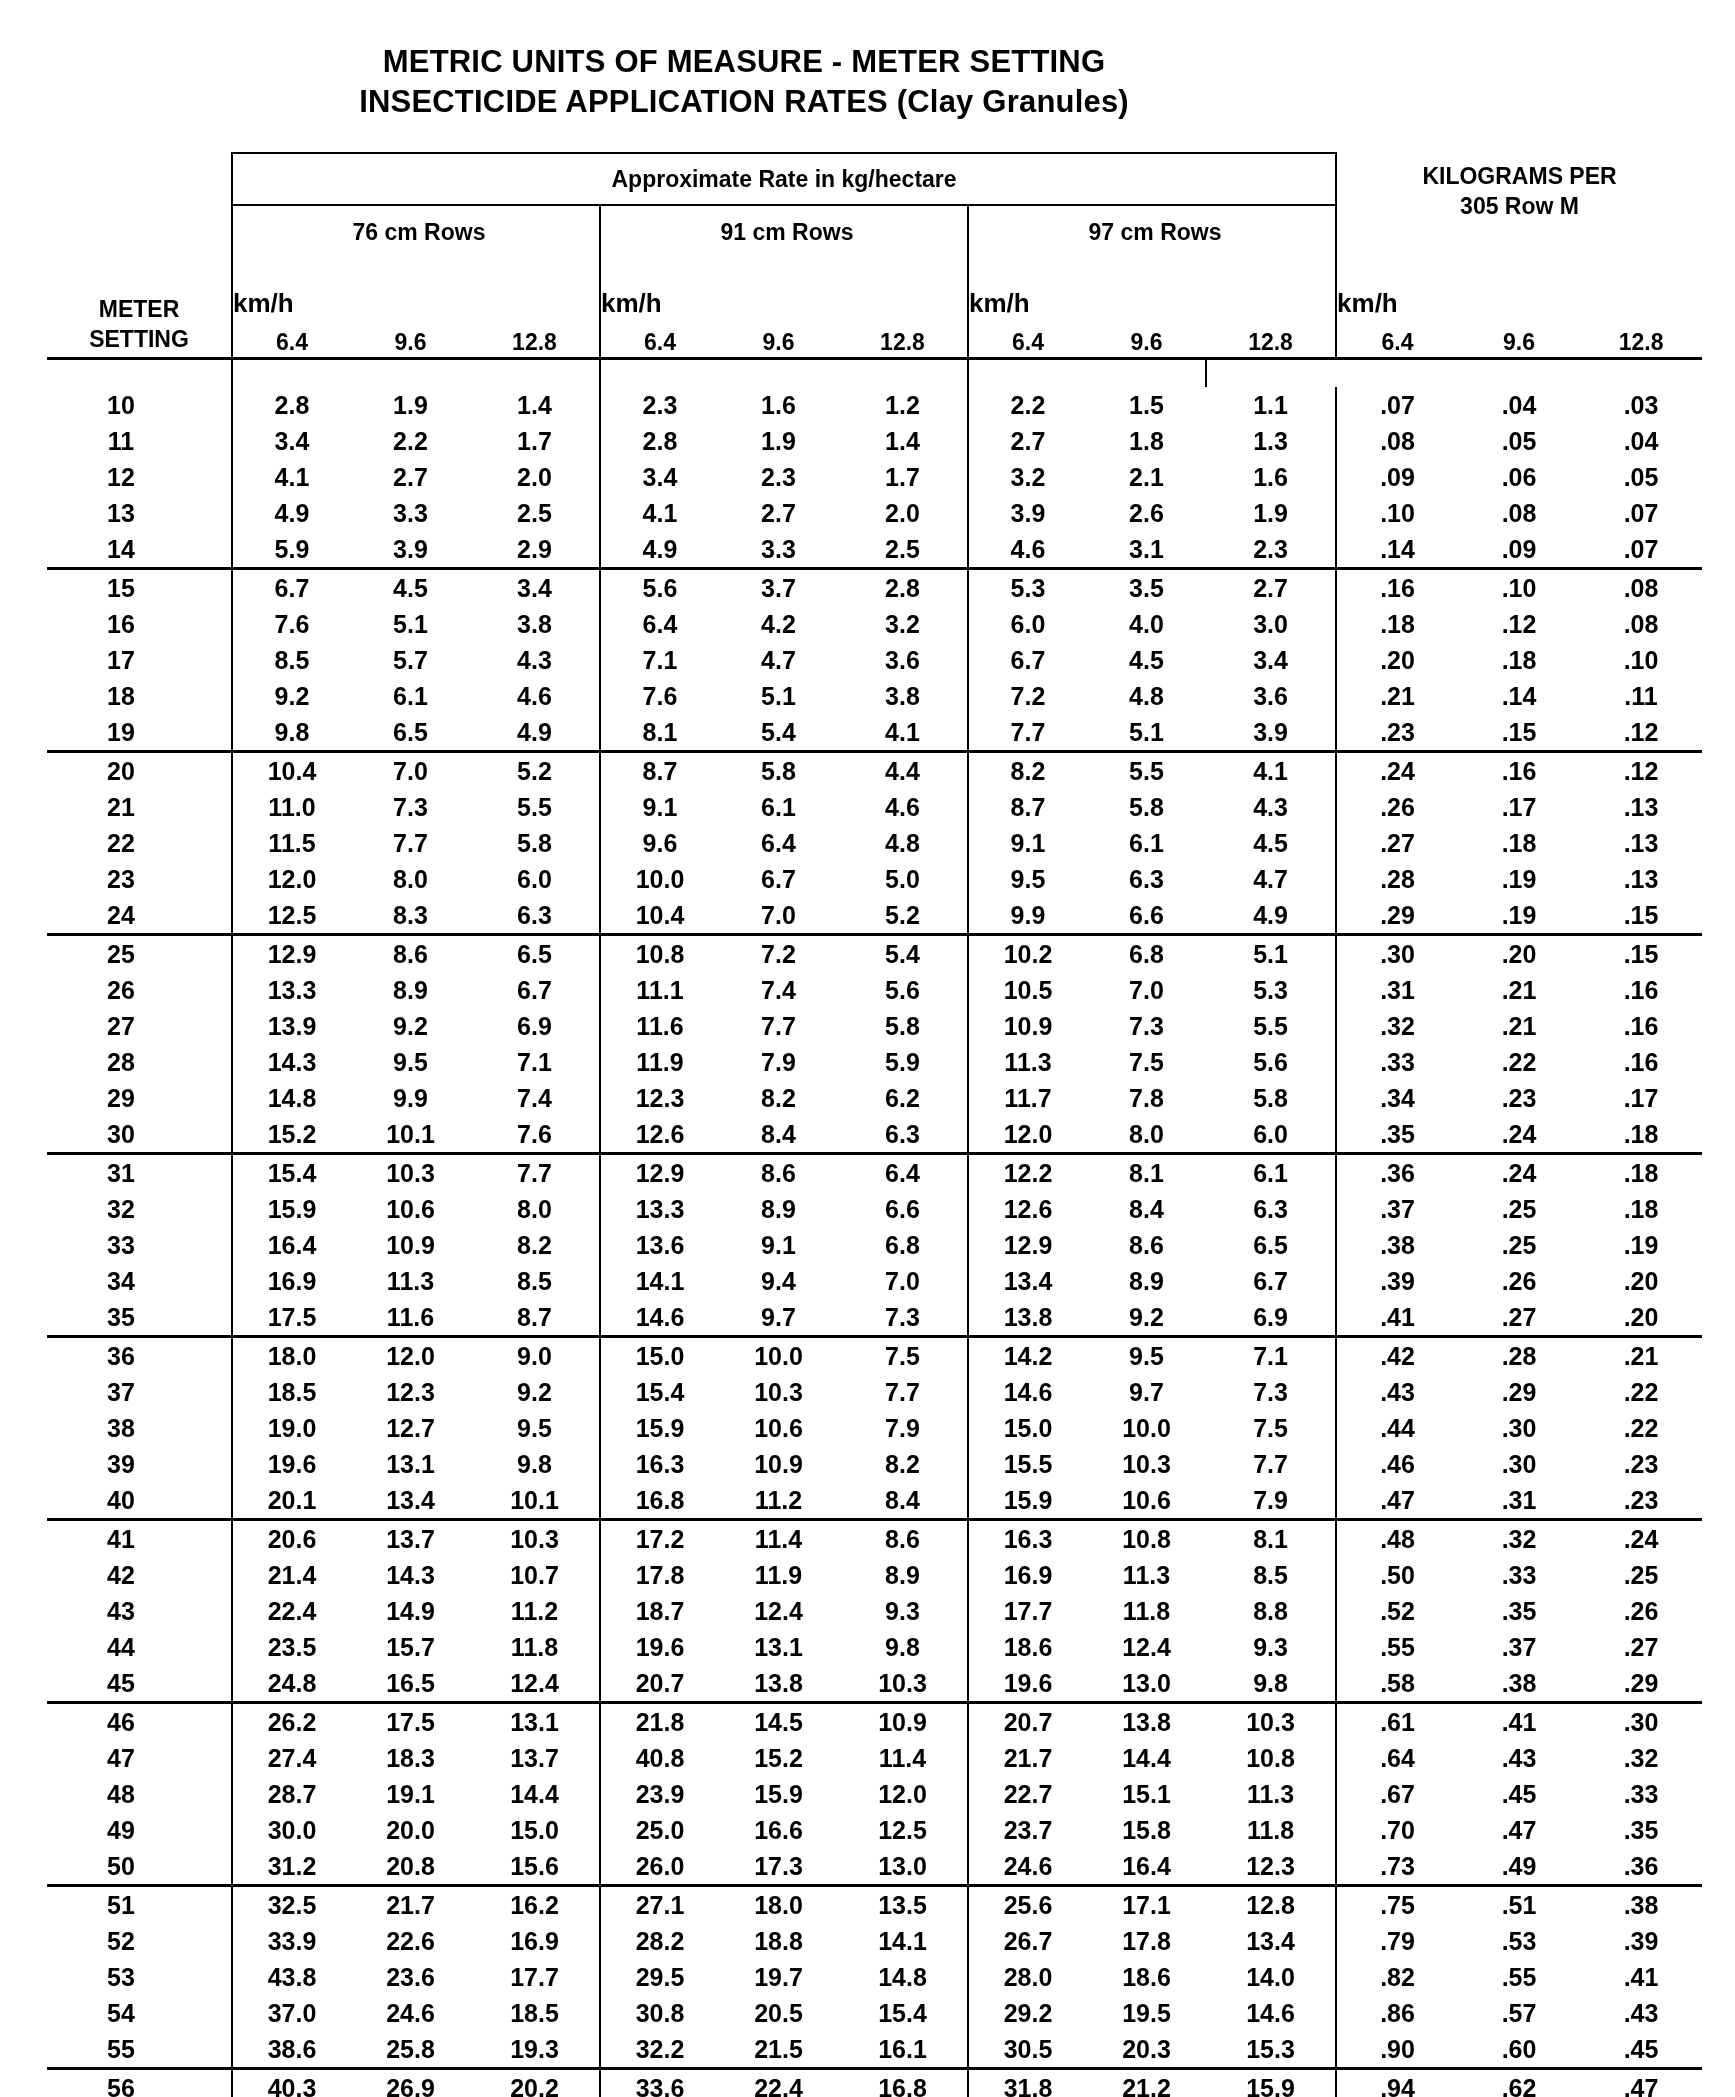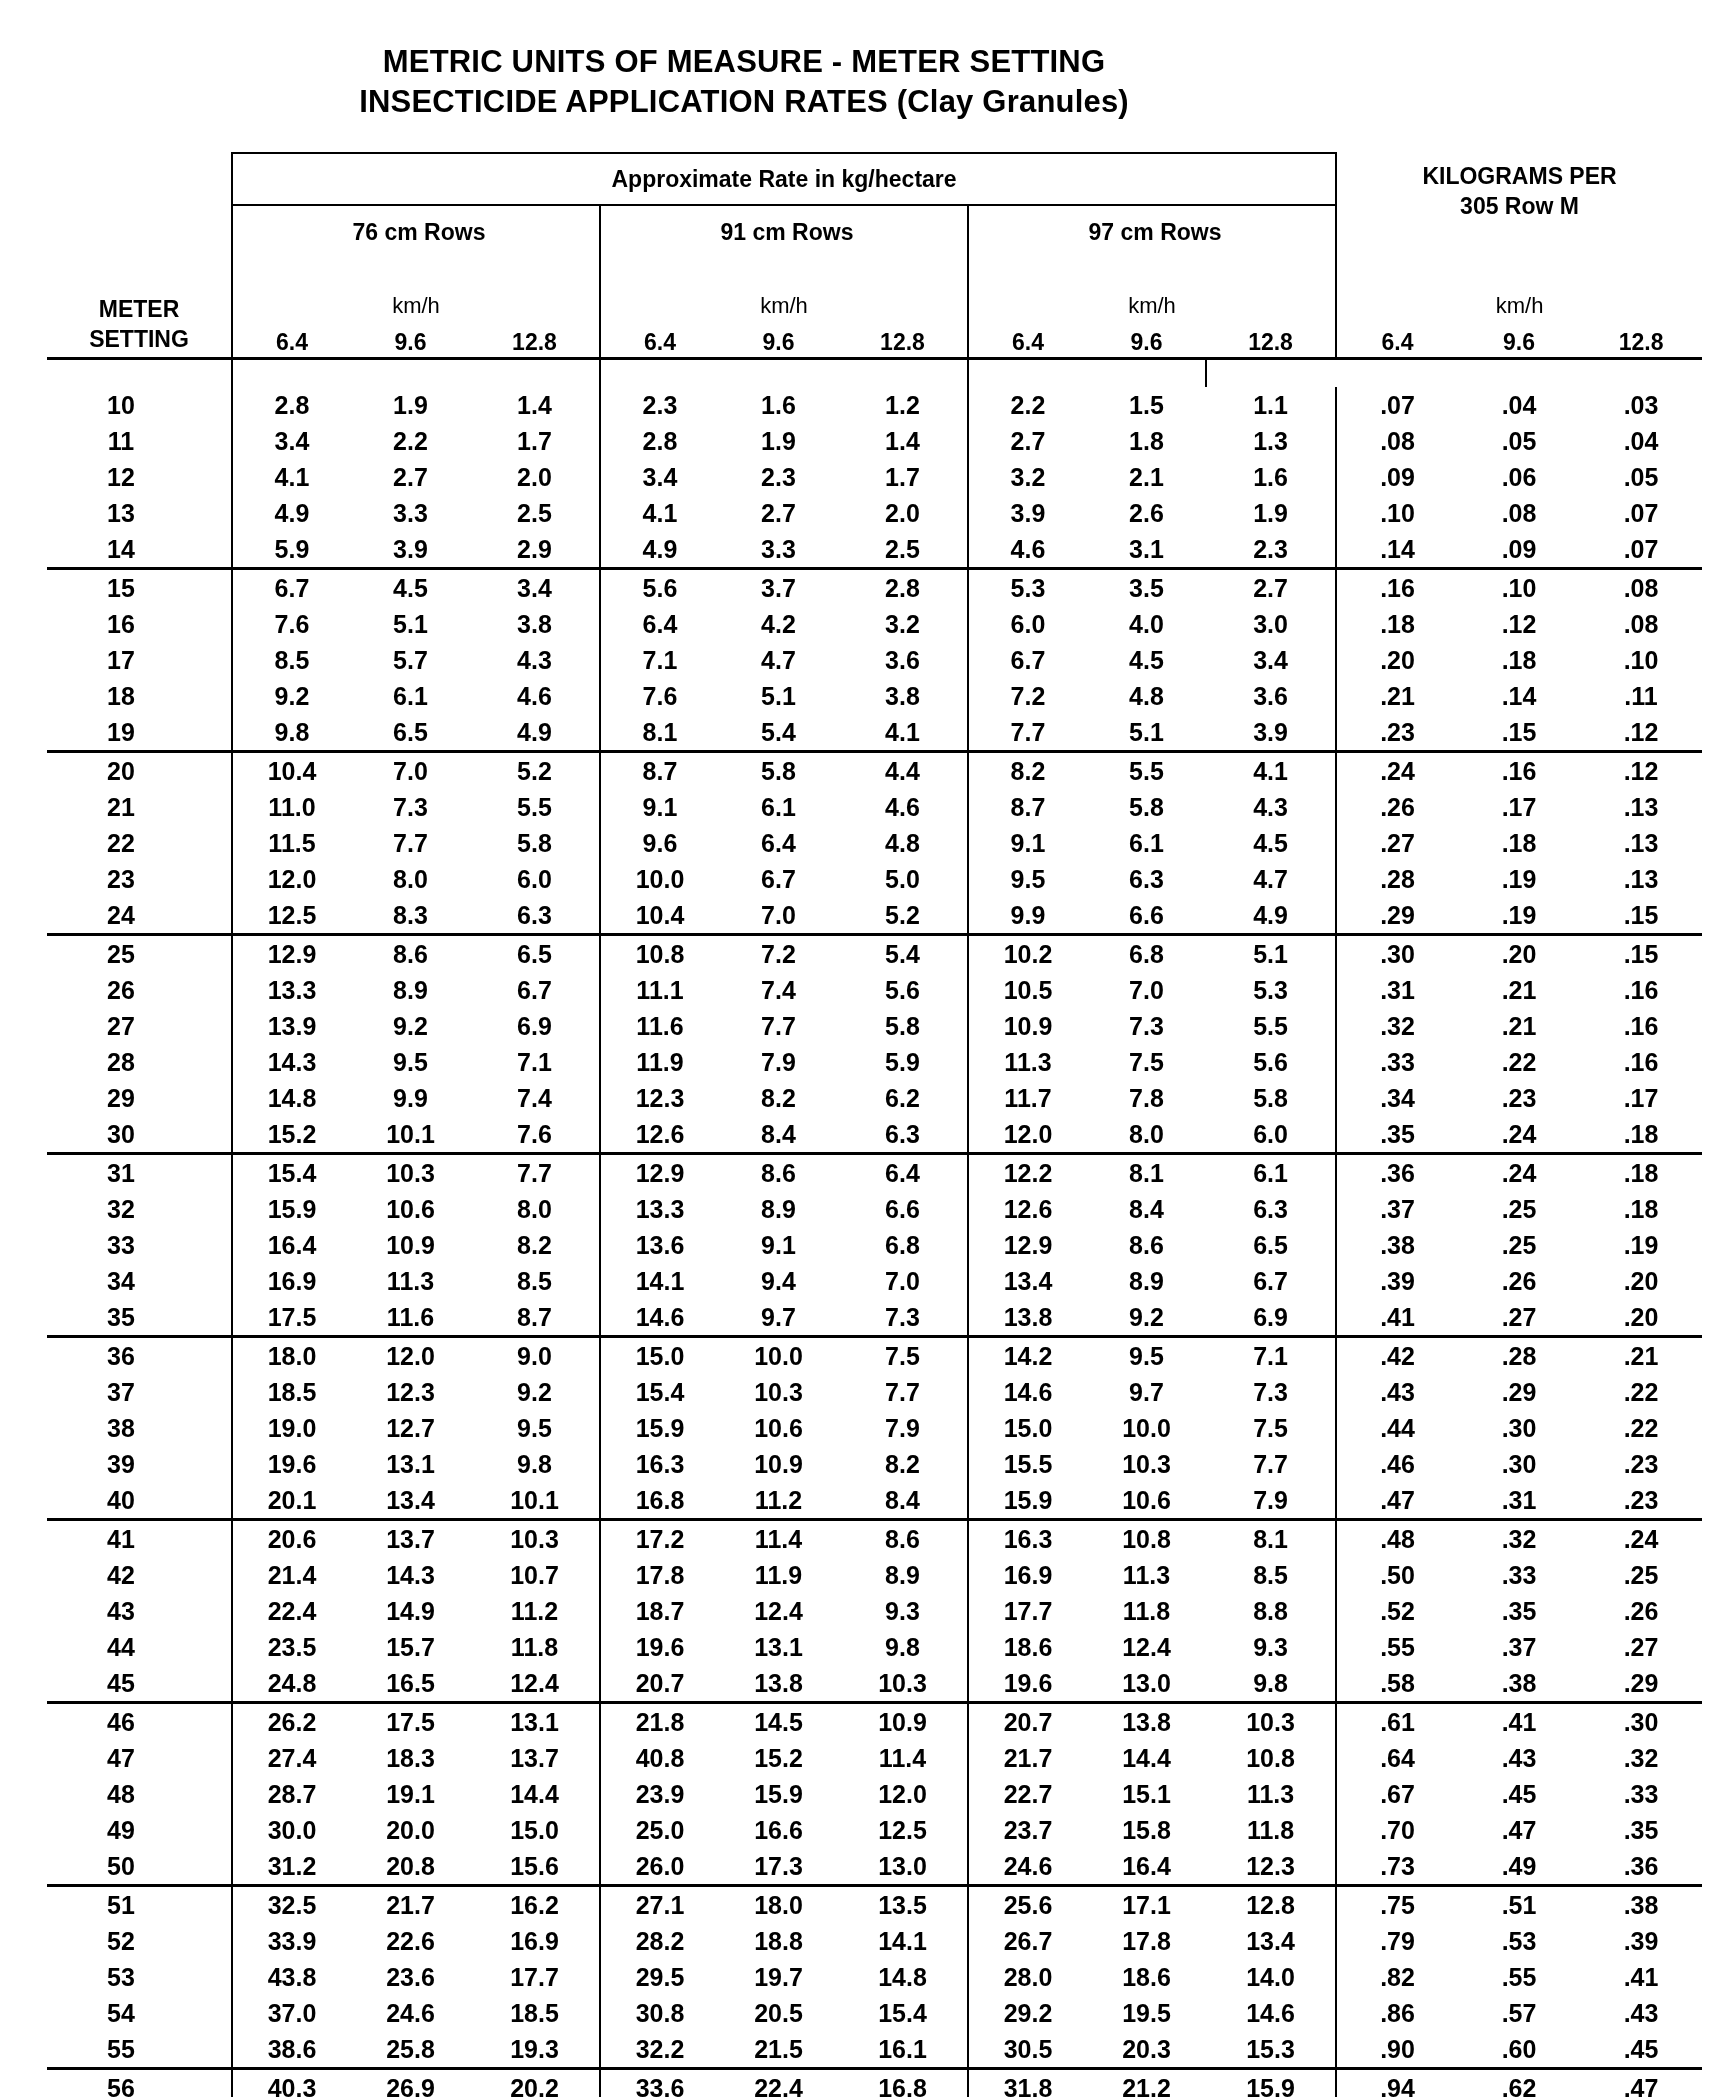--- a/index.html
+++ b/index.html
@@ -83,23 +83,23 @@
   }
   .hdr-kgper {
     text-align: center;
     font-size: 23px;
     font-weight: bold;
     line-height: 1.32;
     vertical-align: top;
     padding-top: 8px;
   }
   .hdr-kmh {
-    text-align: center;
-    font-size: 22px;
-    font-weight: normal;
+    text-align: left;
+    font-size: 26px;
+    font-weight: bold;
     height: 37px;
     vertical-align: bottom;
   }
   .hdr-speed {
     text-align: center;
     font-size: 23px;
     font-weight: bold;
     height: 37px;
     vertical-align: bottom;
     padding-bottom: 1.6px;

